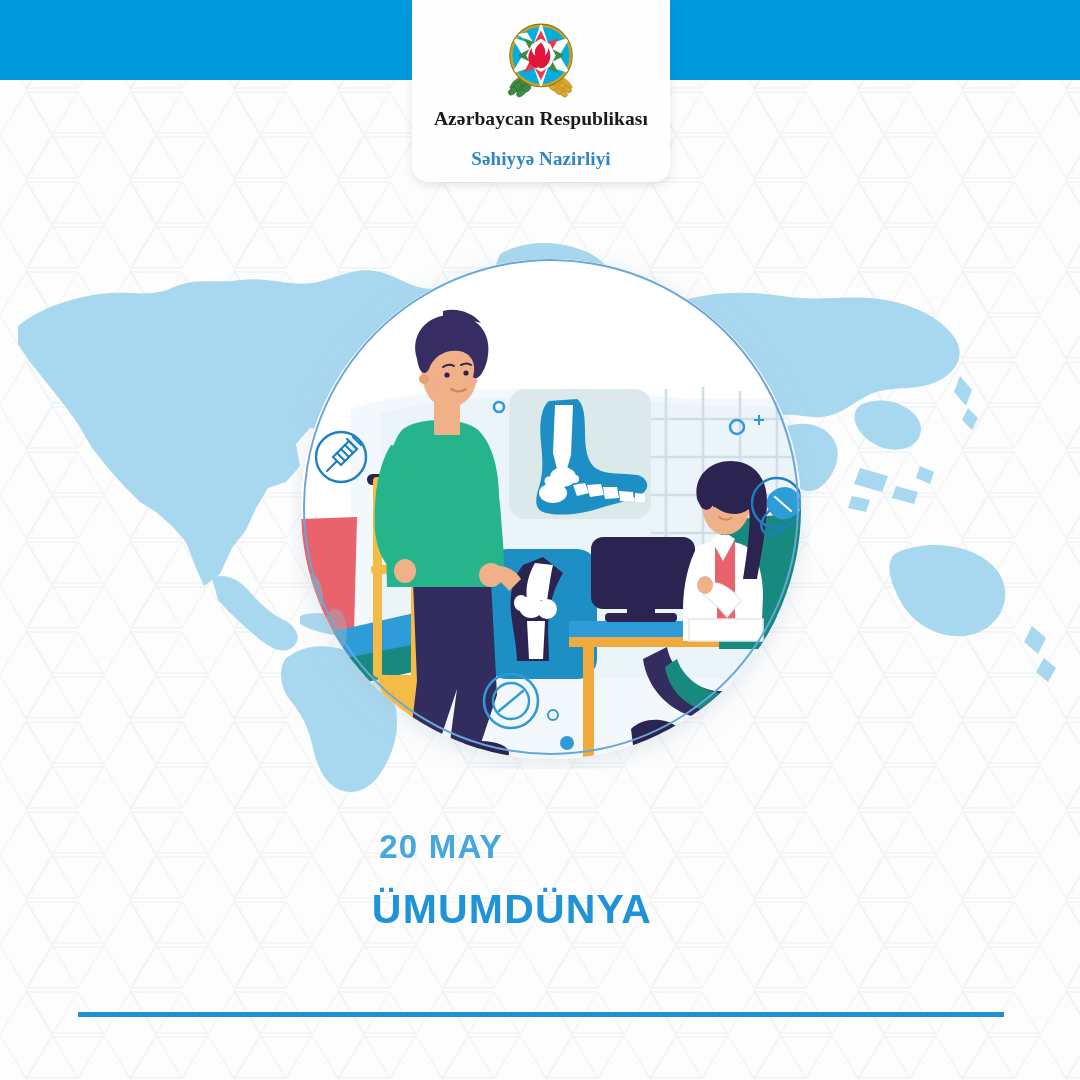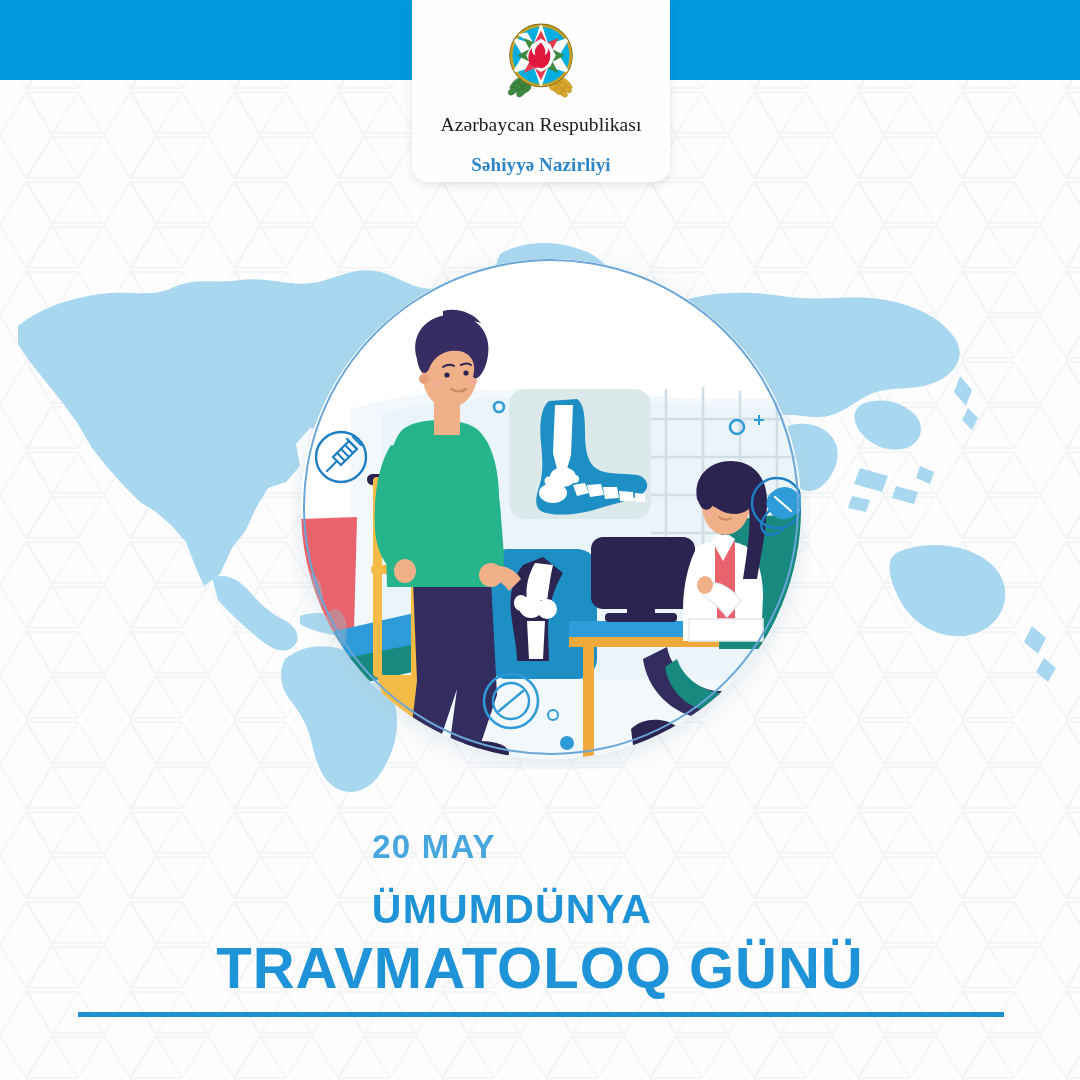--- a/index.html
+++ b/index.html
@@ -46,25 +46,25 @@
     box-shadow:0 3px 10px rgba(0,0,0,.10);
     z-index:3;
     display:flex;
     flex-direction:column;
     align-items:center;
     padding-top:14px;
   }
   .emblem { width:92px; height:92px; display:block; }
   .logo-line1 {
     font-family:"Liberation Serif", serif;
-    font-weight:normal;
+    font-weight:bold;
     font-size:19.5px;
     color:#1a1a1a;
     letter-spacing:.1px;
-    margin-top:8px;
+    margin-top:2px;
     white-space:nowrap;
   }
   .logo-line2 {
     font-family:"Liberation Serif", serif;
     font-weight:bold;
     font-size:19px;
     color:#2E86C8;
     letter-spacing:.1px;
     margin-top:18px;
     white-space:nowrap;
@@ -83,21 +83,21 @@
     position:absolute;
     left:291px; top:249px;
     width:520px; height:520px;
     z-index:4;
   }
   .illus-svg { width:520px; height:520px; display:block; }
 
   
   .date-text {
     position:absolute;
-    left:4px; top:828px; width:860px;
+    left:11px; top:828px; width:860px;
     text-align:center;
     font-size:33px;
     font-weight:bold;
     letter-spacing:1.2px;
     color:#47A6DE;
     z-index:5;
   }
   .title-line1 {
     position:absolute;
     left:0; top:886px; width:1024px;
@@ -502,17 +502,16 @@
       </g>
 
       <g>
         <ellipse cx="260" cy="258" rx="247" ry="247" fill="none" stroke="#6BA6D8" stroke-width="2" transform="rotate(-12 260 258)"></ellipse>
       </g>
     </svg>
   </div>
 
   <div class="date-text">20 MAY</div>
   <div class="title-line1">ÜMUMDÜNYA</div>
-  <div class="title-line2">TRAVMATOLOQ GÜNÜ</div>
 
   <div class="rule"></div>
 
 </div>
 
 </body></html>

